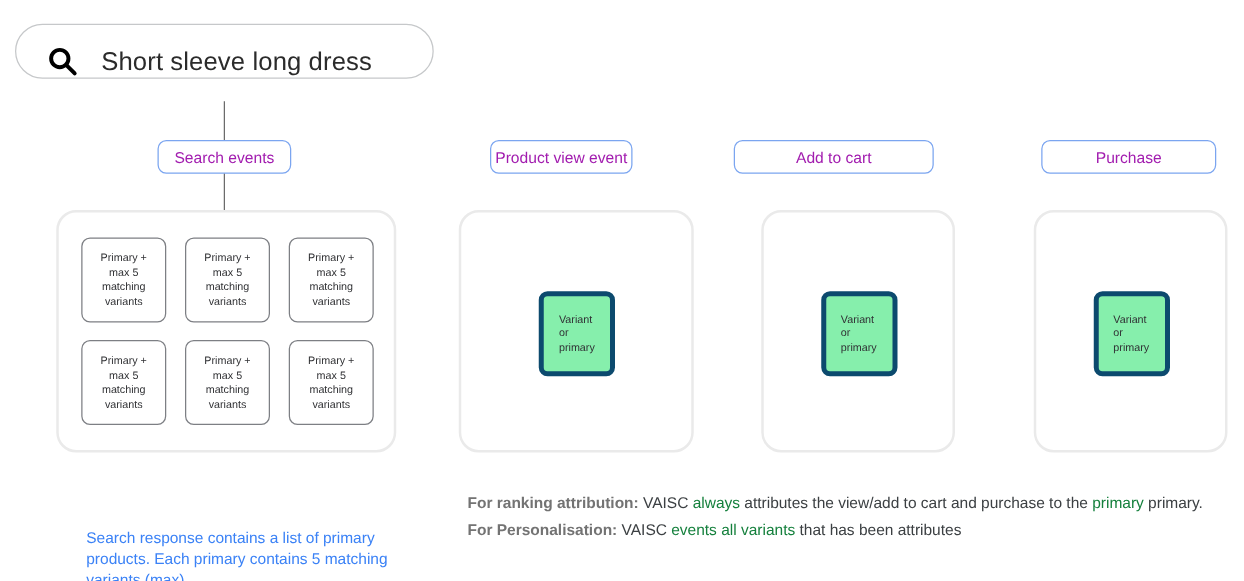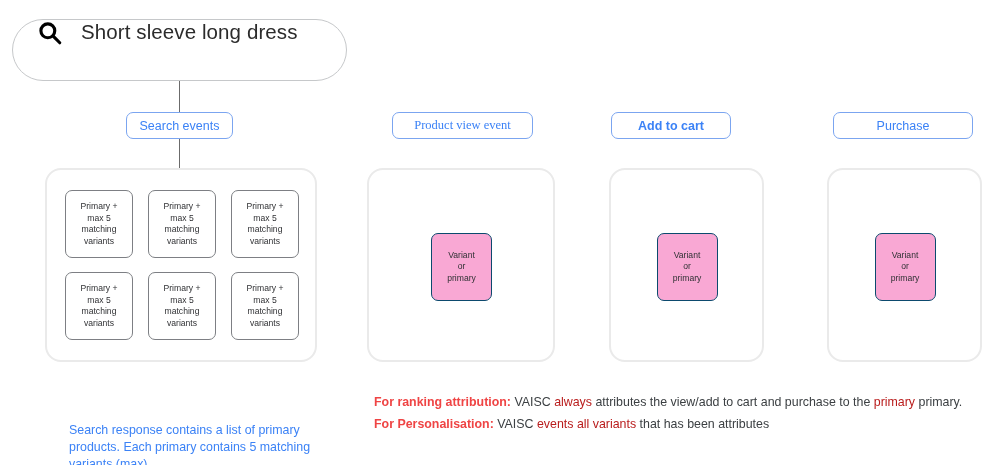--- a/index.html
+++ b/index.html
@@ -15,27 +15,27 @@
     color: #3c4043;
     overflow: hidden;
   }
 
   
   .search-bar {
     position: absolute;
     left: 12px;
     top: 19px;
     width: 335px;
-    height: 62px;
+    height: 44px;
     box-sizing: border-box;
     border: 1px solid #c6c8ca;
     border-radius: 31px;
     background: #ffffff;
     display: flex;
-    align-items: flex-start;
+    align-items: flex-end;
     padding-left: 24px;
   }
   .search-icon {
     width: 26px;
     height: 26px;
     flex: none;
     display: block;
   }
   .search-text {
     margin-left: 18px;
@@ -61,27 +61,27 @@
     top: 112px;
     height: 27px;
     box-sizing: border-box;
     border: 1px solid #7ba5f0;
     border-radius: 7px;
     background: #ffffff;
     display: flex;
     align-items: center;
     justify-content: center;
     font-size: 12.5px;
-    color: #3b82f6;
+    color: #a21caf;
     white-space: nowrap;
     z-index: 2;
   }
   .chip-0 { left: 126px; width: 107px; }
-  .chip-1 { left: 392px; width: 141px; font-family: Liberation Serif, serif; }
-  .chip-2 { left: 611px; width: 120px; font-weight: bold; }
+  .chip-1 { left: 392px; width: 114px; }
+  .chip-2 { left: 587px; width: 160px; }
   .chip-3 { left: 833px; width: 140px; }
 
   
   .panel {
     position: absolute;
     top: 168px;
     height: 194px;
     box-sizing: border-box;
     border: 2px solid #eaeaea;
     border-radius: 16px;
@@ -119,27 +119,27 @@
     white-space: pre-line;
     padding: 2px;
   }
 
   
   .variant-card {
     position: absolute;
     width: 61px;
     height: 68px;
     box-sizing: border-box;
-    border: 1px solid #0c4a6e;
+    border: 4px solid #0c4a6e;
     border-radius: 7px;
-    background: #f9a8d4;
+    background: #86efac;
     display: flex;
     align-items: center;
     justify-content: center;
-    text-align: center;
+    text-align: left;
     font-size: 8.6px;
     line-height: 11.5px;
     color: #303134;
     white-space: pre-line;
     left: 50%;
     margin-left: -30px;
     top: 63px;
   }
 
   
@@ -156,22 +156,22 @@
   .notes {
     position: absolute;
     left: 374px;
     top: 391px;
     width: 610px;
     font-size: 12.4px;
     line-height: 22px;
     color: #3c4043;
   }
   .notes .row { white-space: nowrap; }
-  .notes b { font-weight: bold; color: #ef4444; }
-  .hl { color: #b91c1c; }
+  .notes b { font-weight: bold; color: #737373; }
+  .hl { color: #15803d; }
 </style>
 </head>
 <body>
 
 <div class="search-bar">
   <svg class="search-icon" viewBox="0 0 24 24">
     <circle cx="10" cy="10" r="6.4" fill="none" stroke="#000000" stroke-width="2.9"></circle>
     <line x1="14.7" y1="14.7" x2="21" y2="21" stroke="#000000" stroke-width="2.9" stroke-linecap="round"></line>
   </svg>
   <span class="search-text">Short sleeve long dress</span>

